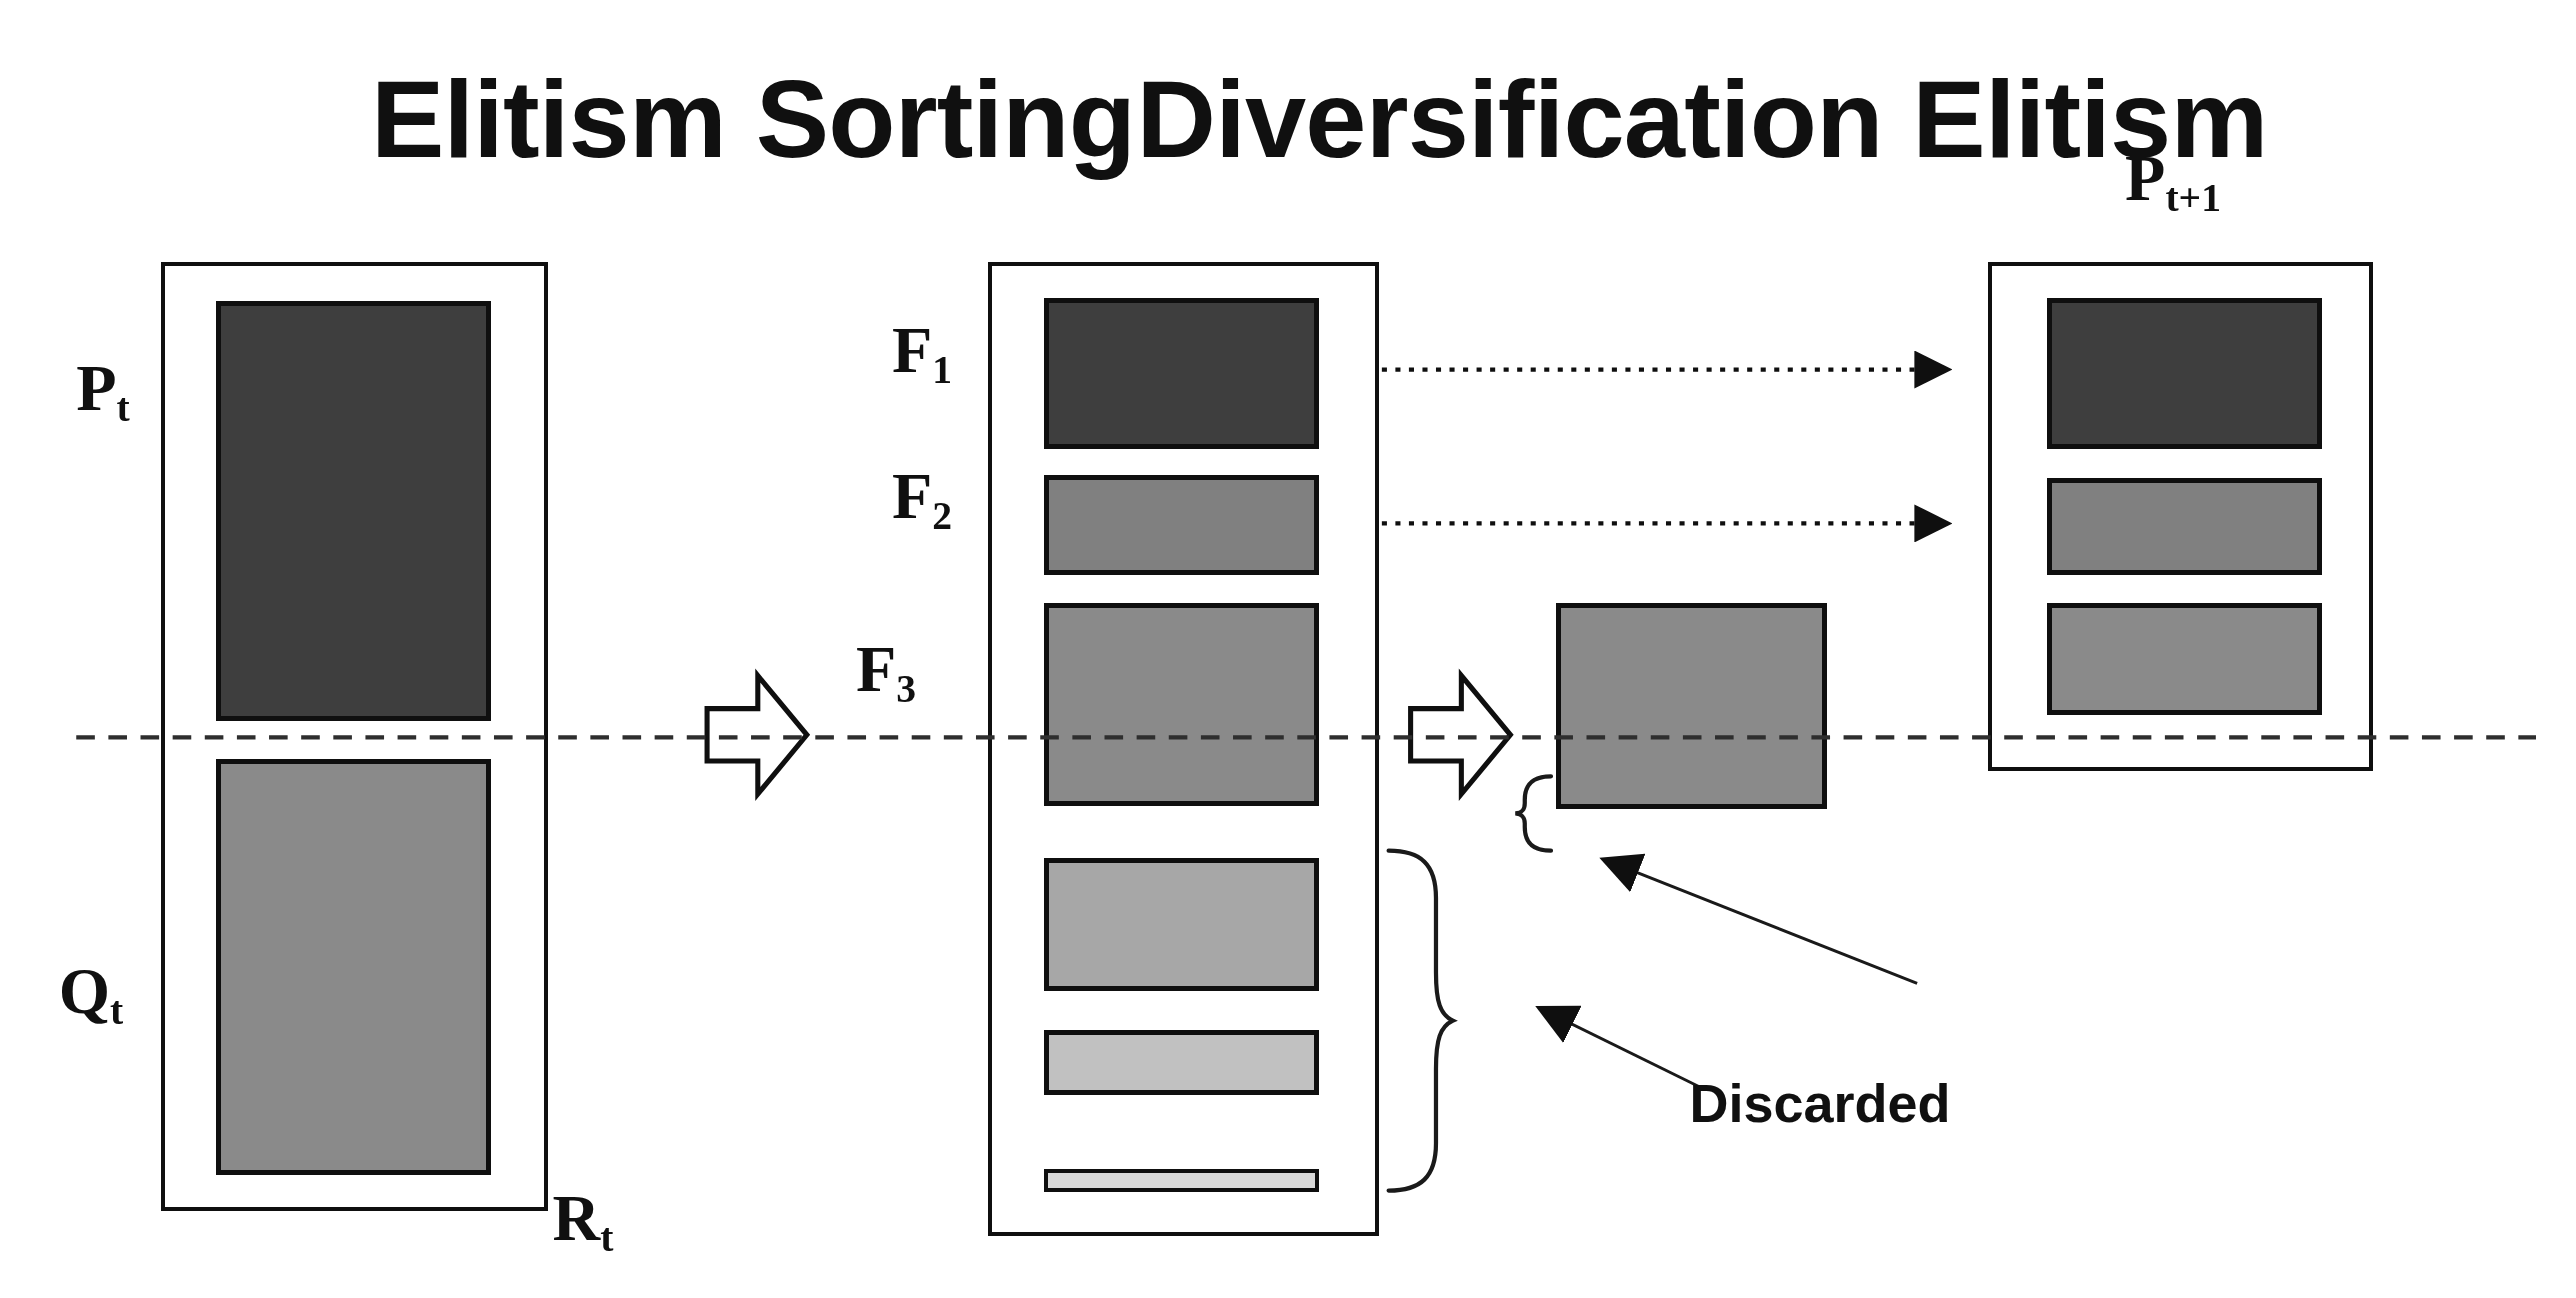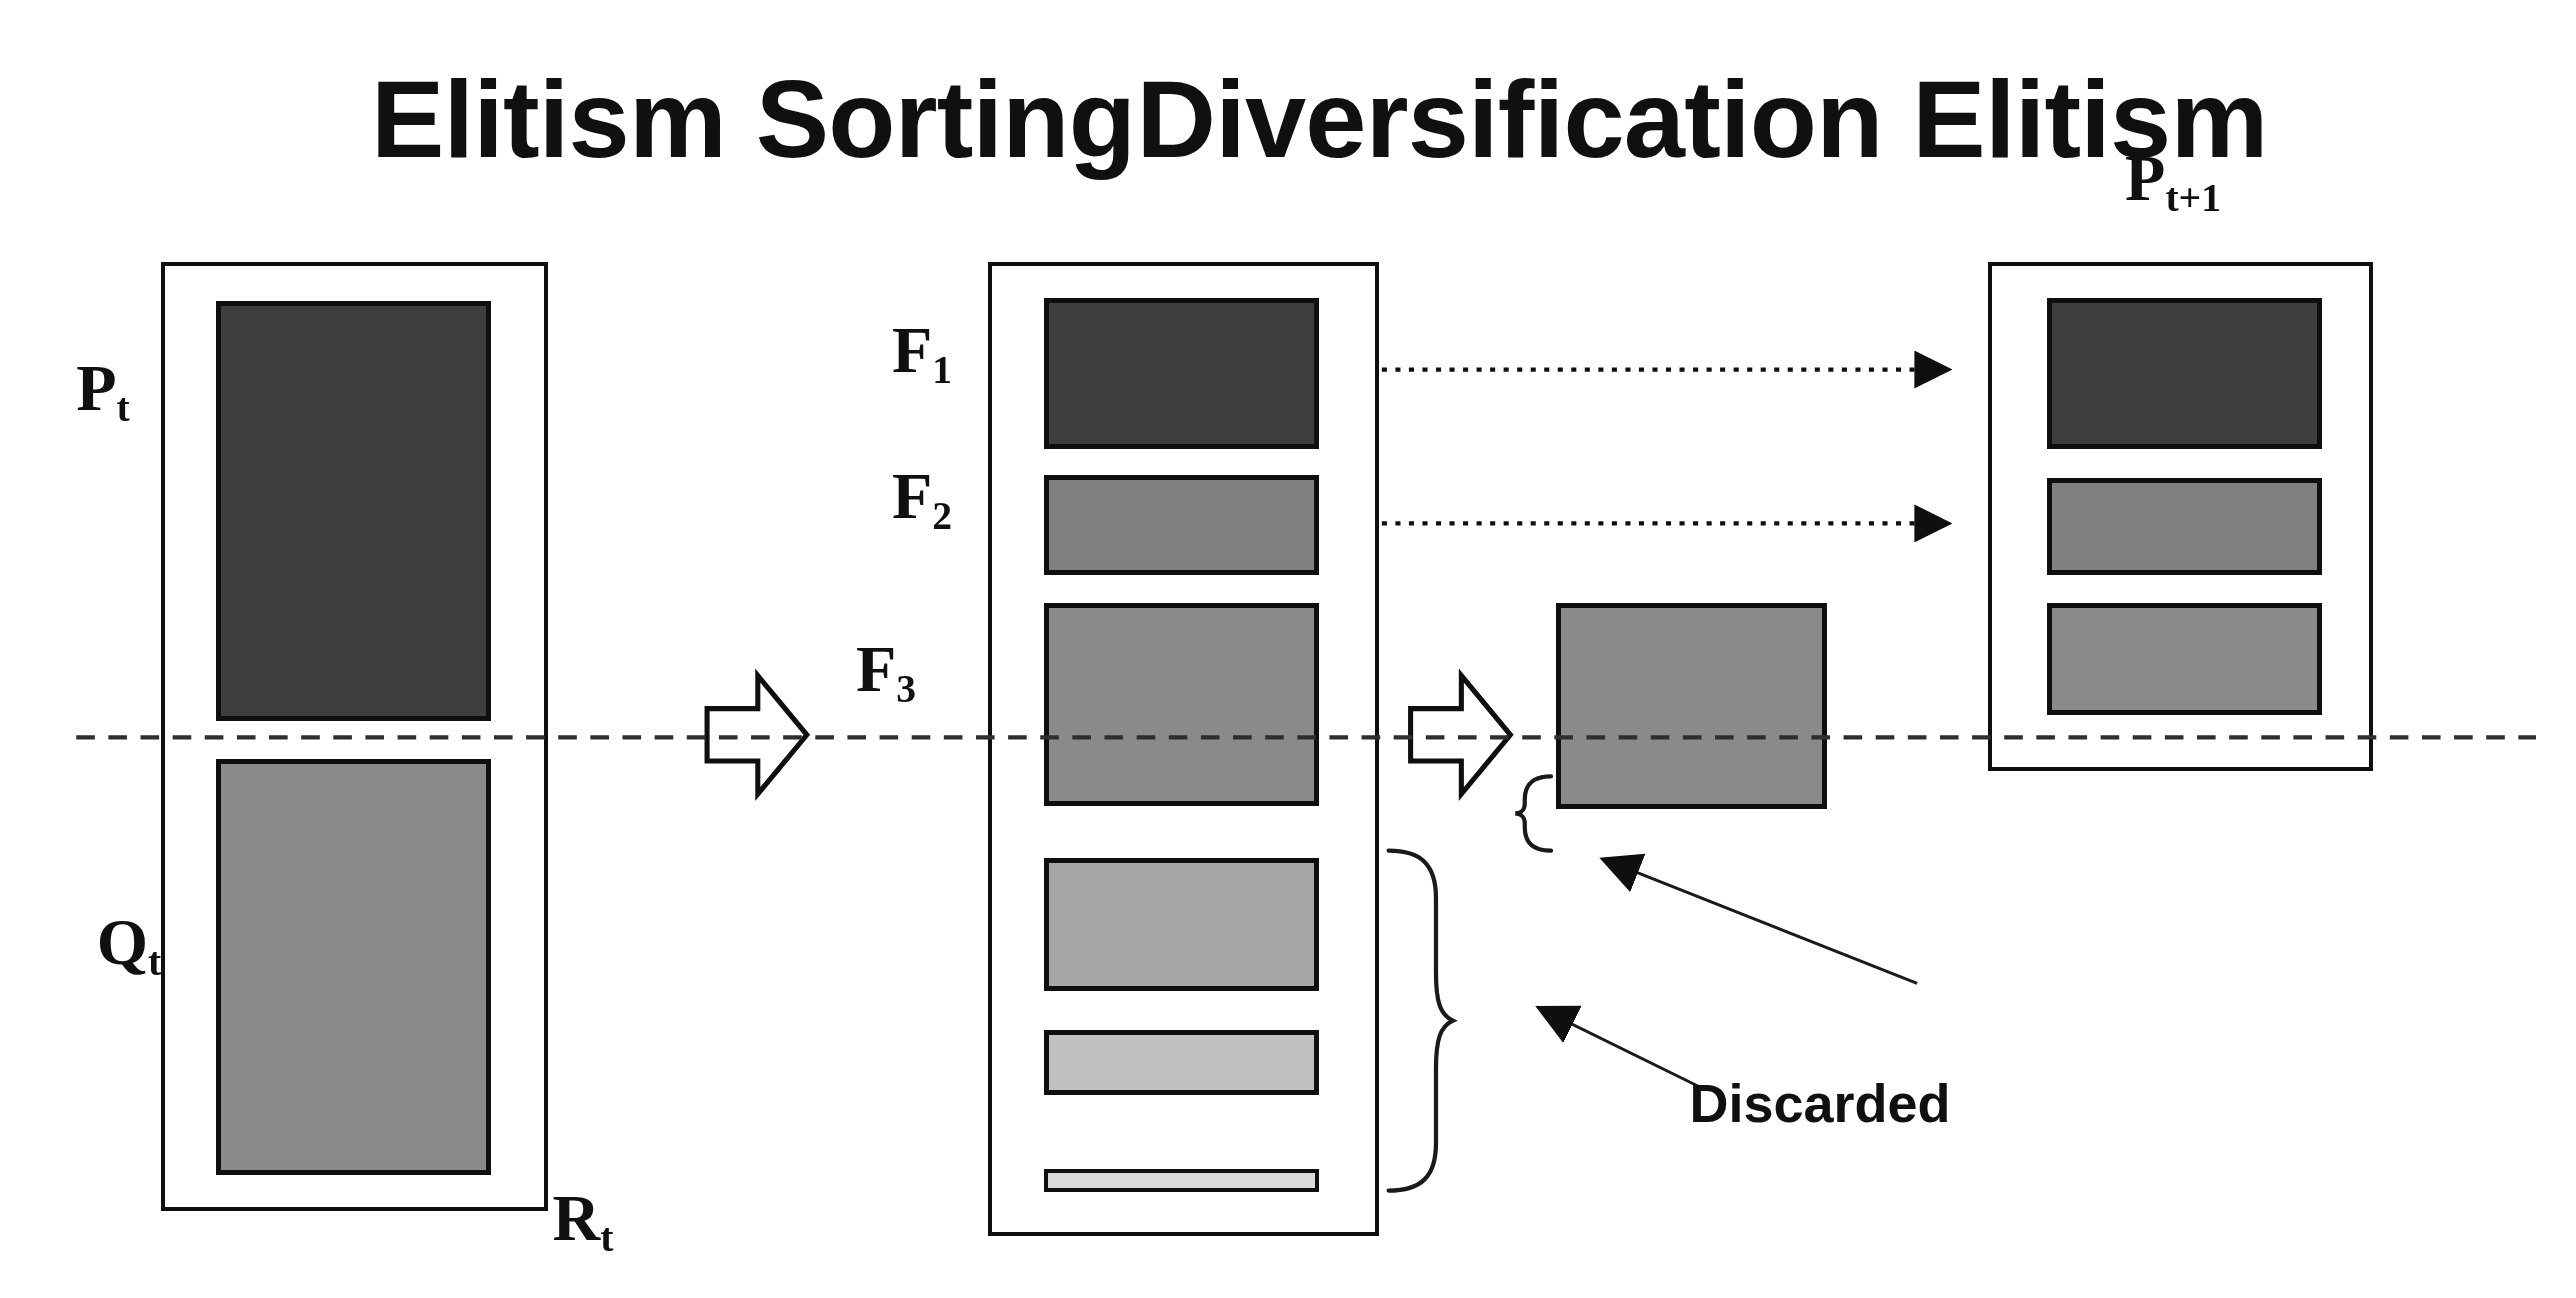--- a/index.html
+++ b/index.html
@@ -68,21 +68,21 @@
   <div class="txt title" style="left:753px;top:118px;">Elitism Sorting</div>
   <div class="txt title" style="left:1702px;top:118px;">Diversification Elitism</div>
 
   <div class="frame" style="left:161px;top:262px;width:387px;height:949px;"></div>
   <div class="block" style="left: 216px; top: 301px; width: 275px; height: 420px; background: rgb(62, 62, 62);"></div>
   <div class="block" style="left: 216px; top: 759px; width: 275px; height: 416px; background: rgb(138, 138, 138);"></div>
 
   <div class="txt math" style="left:103px;top:389px;">
     <span>P</span><sub>t</sub>
   </div>
-  <div class="txt math" style="left:91px;top:943px;margin-left:38px;">
+  <div class="txt math" style="left:91px;top:992px;">
     <span>Q</span><sub>t</sub>
   </div>
   <div class="txt math" style="left:583px;top:1219px;">
     <span>R</span><sub>t</sub>
   </div>
 
   <div class="frame" style="left:988px;top:262px;width:391px;height:974px;"></div>
   <div class="block" style="left: 1044px; top: 298px; width: 275px; height: 151px; background: rgb(62, 62, 62);"></div>
   <div class="block" style="left: 1044px; top: 475px; width: 275px; height: 100px; background: rgb(128, 128, 128);"></div>
   <div class="block" style="left: 1044px; top: 603px; width: 275px; height: 203px; background: rgb(138, 138, 138);"></div>

